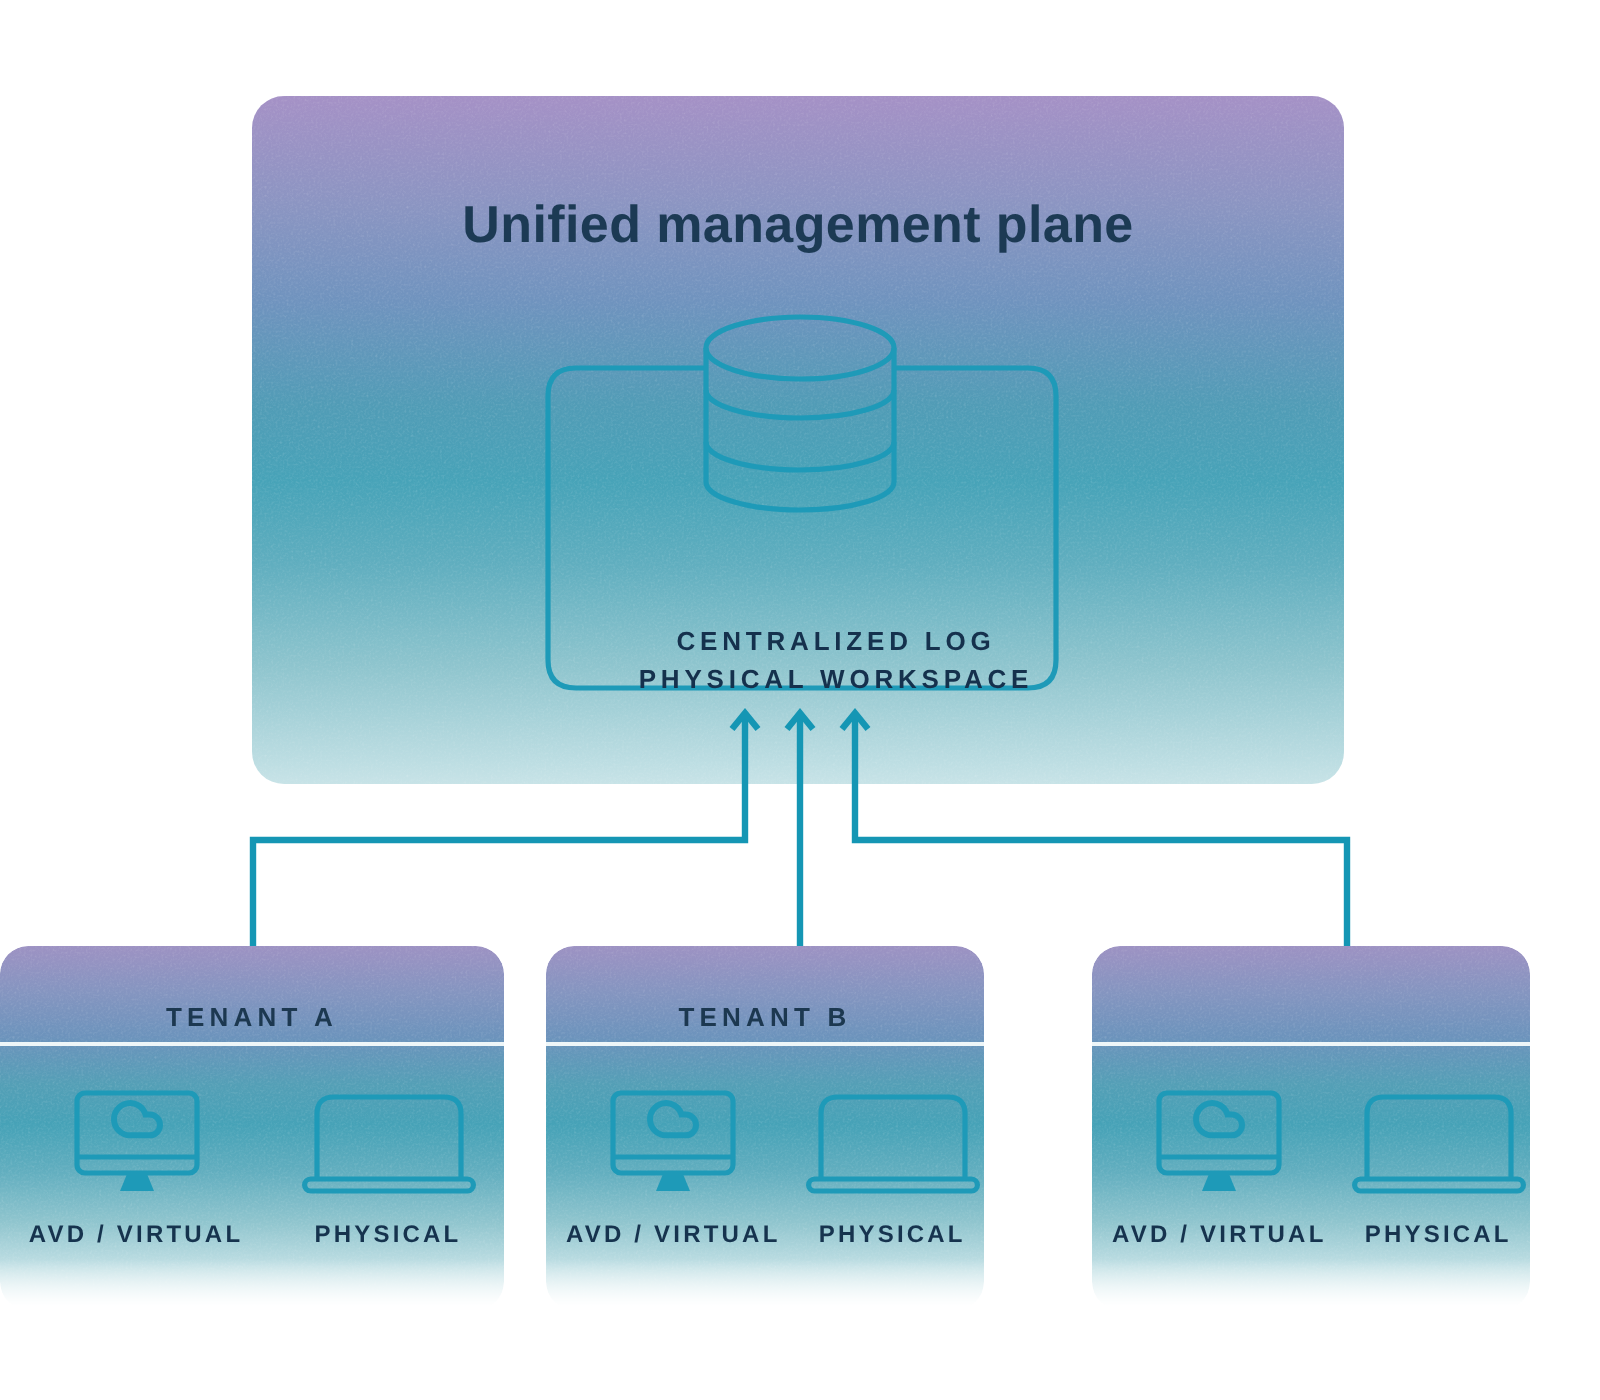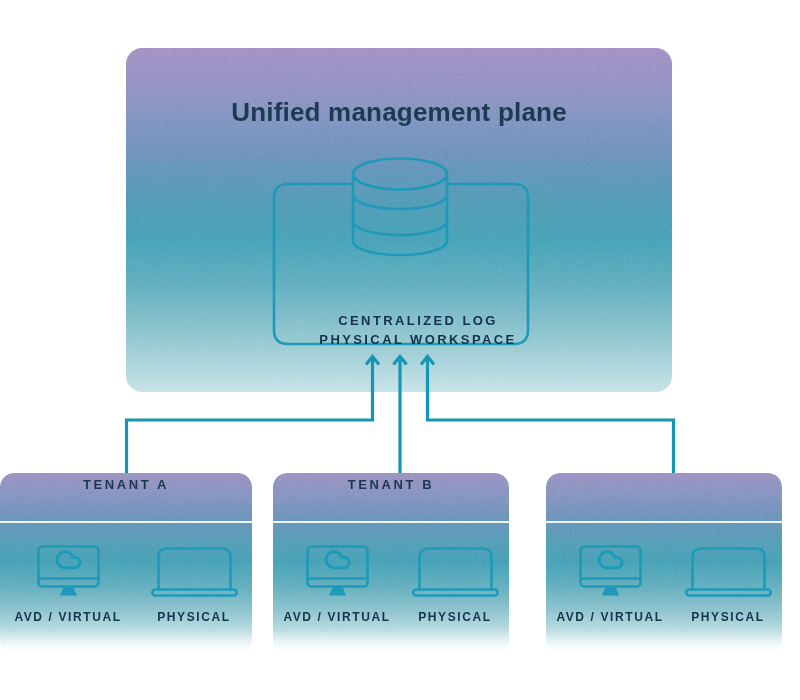--- a/index.html
+++ b/index.html
@@ -25,32 +25,32 @@
     position:absolute;left:274px;top:283px;width:288px;z-index:6;
     text-align:center;font-size:13px;font-weight:700;color:#15314d;
     letter-spacing:2.4px;line-height:19px;margin-top:28px;
   }
 
   
   .overlay{position:absolute;left:0;top:0;z-index:5;pointer-events:none;}
 
   
   .tenant{
-    position:absolute;top:473px;width:236px;height:182px;border-radius:14px;z-index:10;
+    position:absolute;top:473px;width:219px;height:182px;border-radius:14px;z-index:10;
     background:linear-gradient(180deg,
       #9d92c3 0%, #8495c0 13%, #6c93bc 25%, #549fb6 38%,
       #46a2b7 49%, #62aebf 62%, #90c5ce 76%, #c0dfe4 88%, #eaf5f6 100%);
     -webkit-mask-image:linear-gradient(180deg,#000 0%,#000 86%,rgba(0,0,0,0) 99%);
             mask-image:linear-gradient(180deg,#000 0%,#000 86%,rgba(0,0,0,0) 99%);
   }
   .tenant-a{left:0;width:252px;}
   .tenant-b{left:273px;}
   .tenant-c{left:546px;}
   .tenant-name{
-    position:relative;padding-top:4px;text-align:center;
+    position:relative;padding-top:28px;text-align:center;
     font-size:13px;font-weight:700;color:#1c3850;letter-spacing:2.6px;
   }
   .tenant-divider{
     position:absolute;left:0;right:0;top:48px;height:2px;background:#eef6f8;
   }
   .devices{position:absolute;left:0;right:0;top:72px;display:flex;}
   .device{flex:1;display:flex;flex-direction:column;align-items:center;padding-left:10px;}
   .device-icon{display:block;}
   .device-label{
     margin-top:13px;font-size:12px;font-weight:700;color:#16334e;

